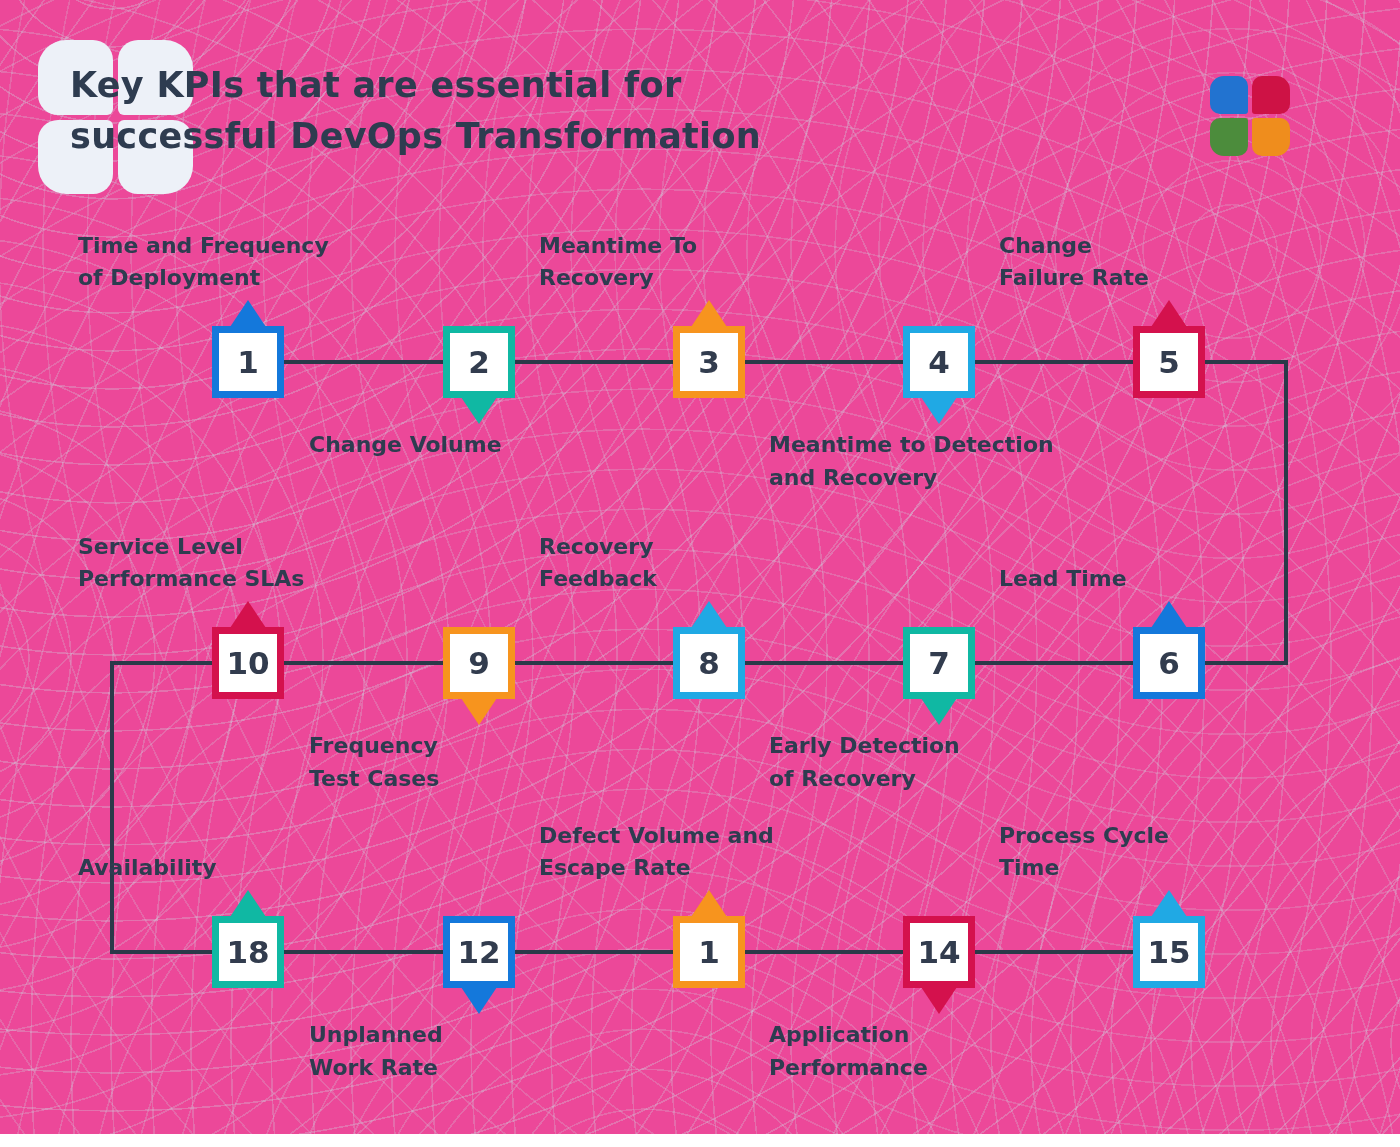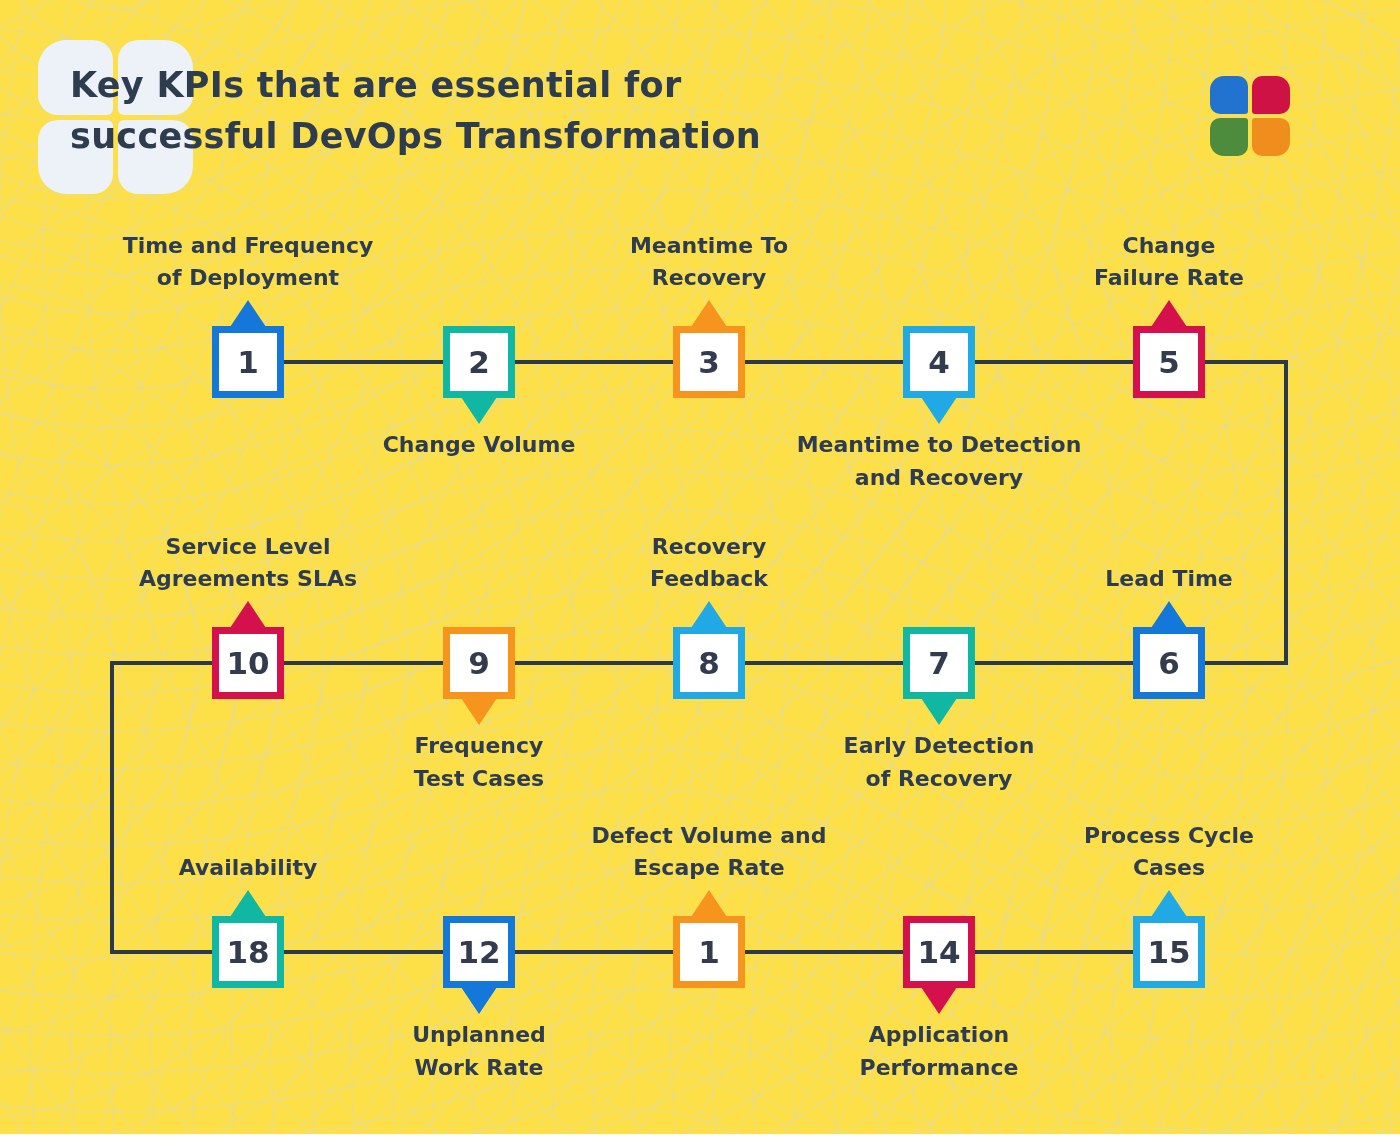--- a/index.html
+++ b/index.html
@@ -1,20 +1,20 @@
 <!DOCTYPE html>
 <html><head>
 <meta charset="utf-8">
 <style>
   html,body{margin:0;padding:0;}
   body{font-family:"DejaVu Sans","Liberation Sans",sans-serif;}
   .canvas{
     position:relative;
     width:1400px;height:1134px;
-    background:#fde047;
+    background:#ec4899;
     overflow:hidden;
   }
   
   .bg-pattern{
     position:absolute;inset:0;z-index:0;
     background-image:
       repeating-radial-gradient(circle at 8% -6%,  rgba(205,214,224,.30) 0 1.6px, transparent 1.6px 38px),
       repeating-radial-gradient(circle at -4% 58%, rgba(205,214,224,.26) 0 1.6px, transparent 1.6px 42px),
       repeating-radial-gradient(circle at 46% 112%,rgba(205,214,224,.24) 0 1.6px, transparent 1.6px 40px),
       repeating-radial-gradient(circle at 88% 22%, rgba(205,214,224,.22) 0 1.6px, transparent 1.6px 44px),
@@ -69,21 +69,21 @@
 
   .num{font-size:31px;font-weight:700;color:#323c4e;line-height:1;}
 
   .arrow{position:absolute;left:50%;transform:translateX(-50%);
     width:36px;height:27px;background:var(--c);}
   .arrow.up  {top:-33px;  clip-path:polygon(50% 0%,100% 100%,0% 100%);}
   .arrow.down{bottom:-33px;clip-path:polygon(0% 0%,100% 0%,50% 100%);}
 
   .label{
     position:absolute;left:50%;transform:translateX(-50%);
-    width:340px;text-align:center;
+    width:340px;
     font-size:22px;font-weight:700;line-height:1.48;
     color:#2e3c50;white-space:pre-line;
   }
   .label.above{bottom:calc(100% + 38px);}
   .label.below{top:calc(100% + 38px);}
 </style>
 </head>
 <body>
 
 <div class="canvas">
@@ -139,21 +139,21 @@
     <div class="arrow up"></div>
     <div class="num">5</div>
     <div class="label above">Change
 Failure Rate</div>
   </div>
 
   <div class="node row2 col1 c-crimson">
     <div class="arrow up"></div>
     <div class="num">10</div>
     <div class="label above">Service Level
-Agreements SLAs</div>
+Performance SLAs</div>
   </div>
   <div class="node row2 col2 c-orange">
     <div class="arrow down"></div>
     <div class="num">9</div>
     <div class="label below">Frequency
 Test Cases</div>
   </div>
   <div class="node row2 col3 c-cyan">
     <div class="arrow up"></div>
     <div class="num">8</div>
@@ -192,15 +192,15 @@
   <div class="node row3 col4 c-crimson">
     <div class="arrow down"></div>
     <div class="num">14</div>
     <div class="label below">Application
 Performance</div>
   </div>
   <div class="node row3 col5 c-cyan">
     <div class="arrow up"></div>
     <div class="num">15</div>
     <div class="label above">Process Cycle
-Cases</div>
+Time</div>
   </div>
 </div>
 
 </body></html>

